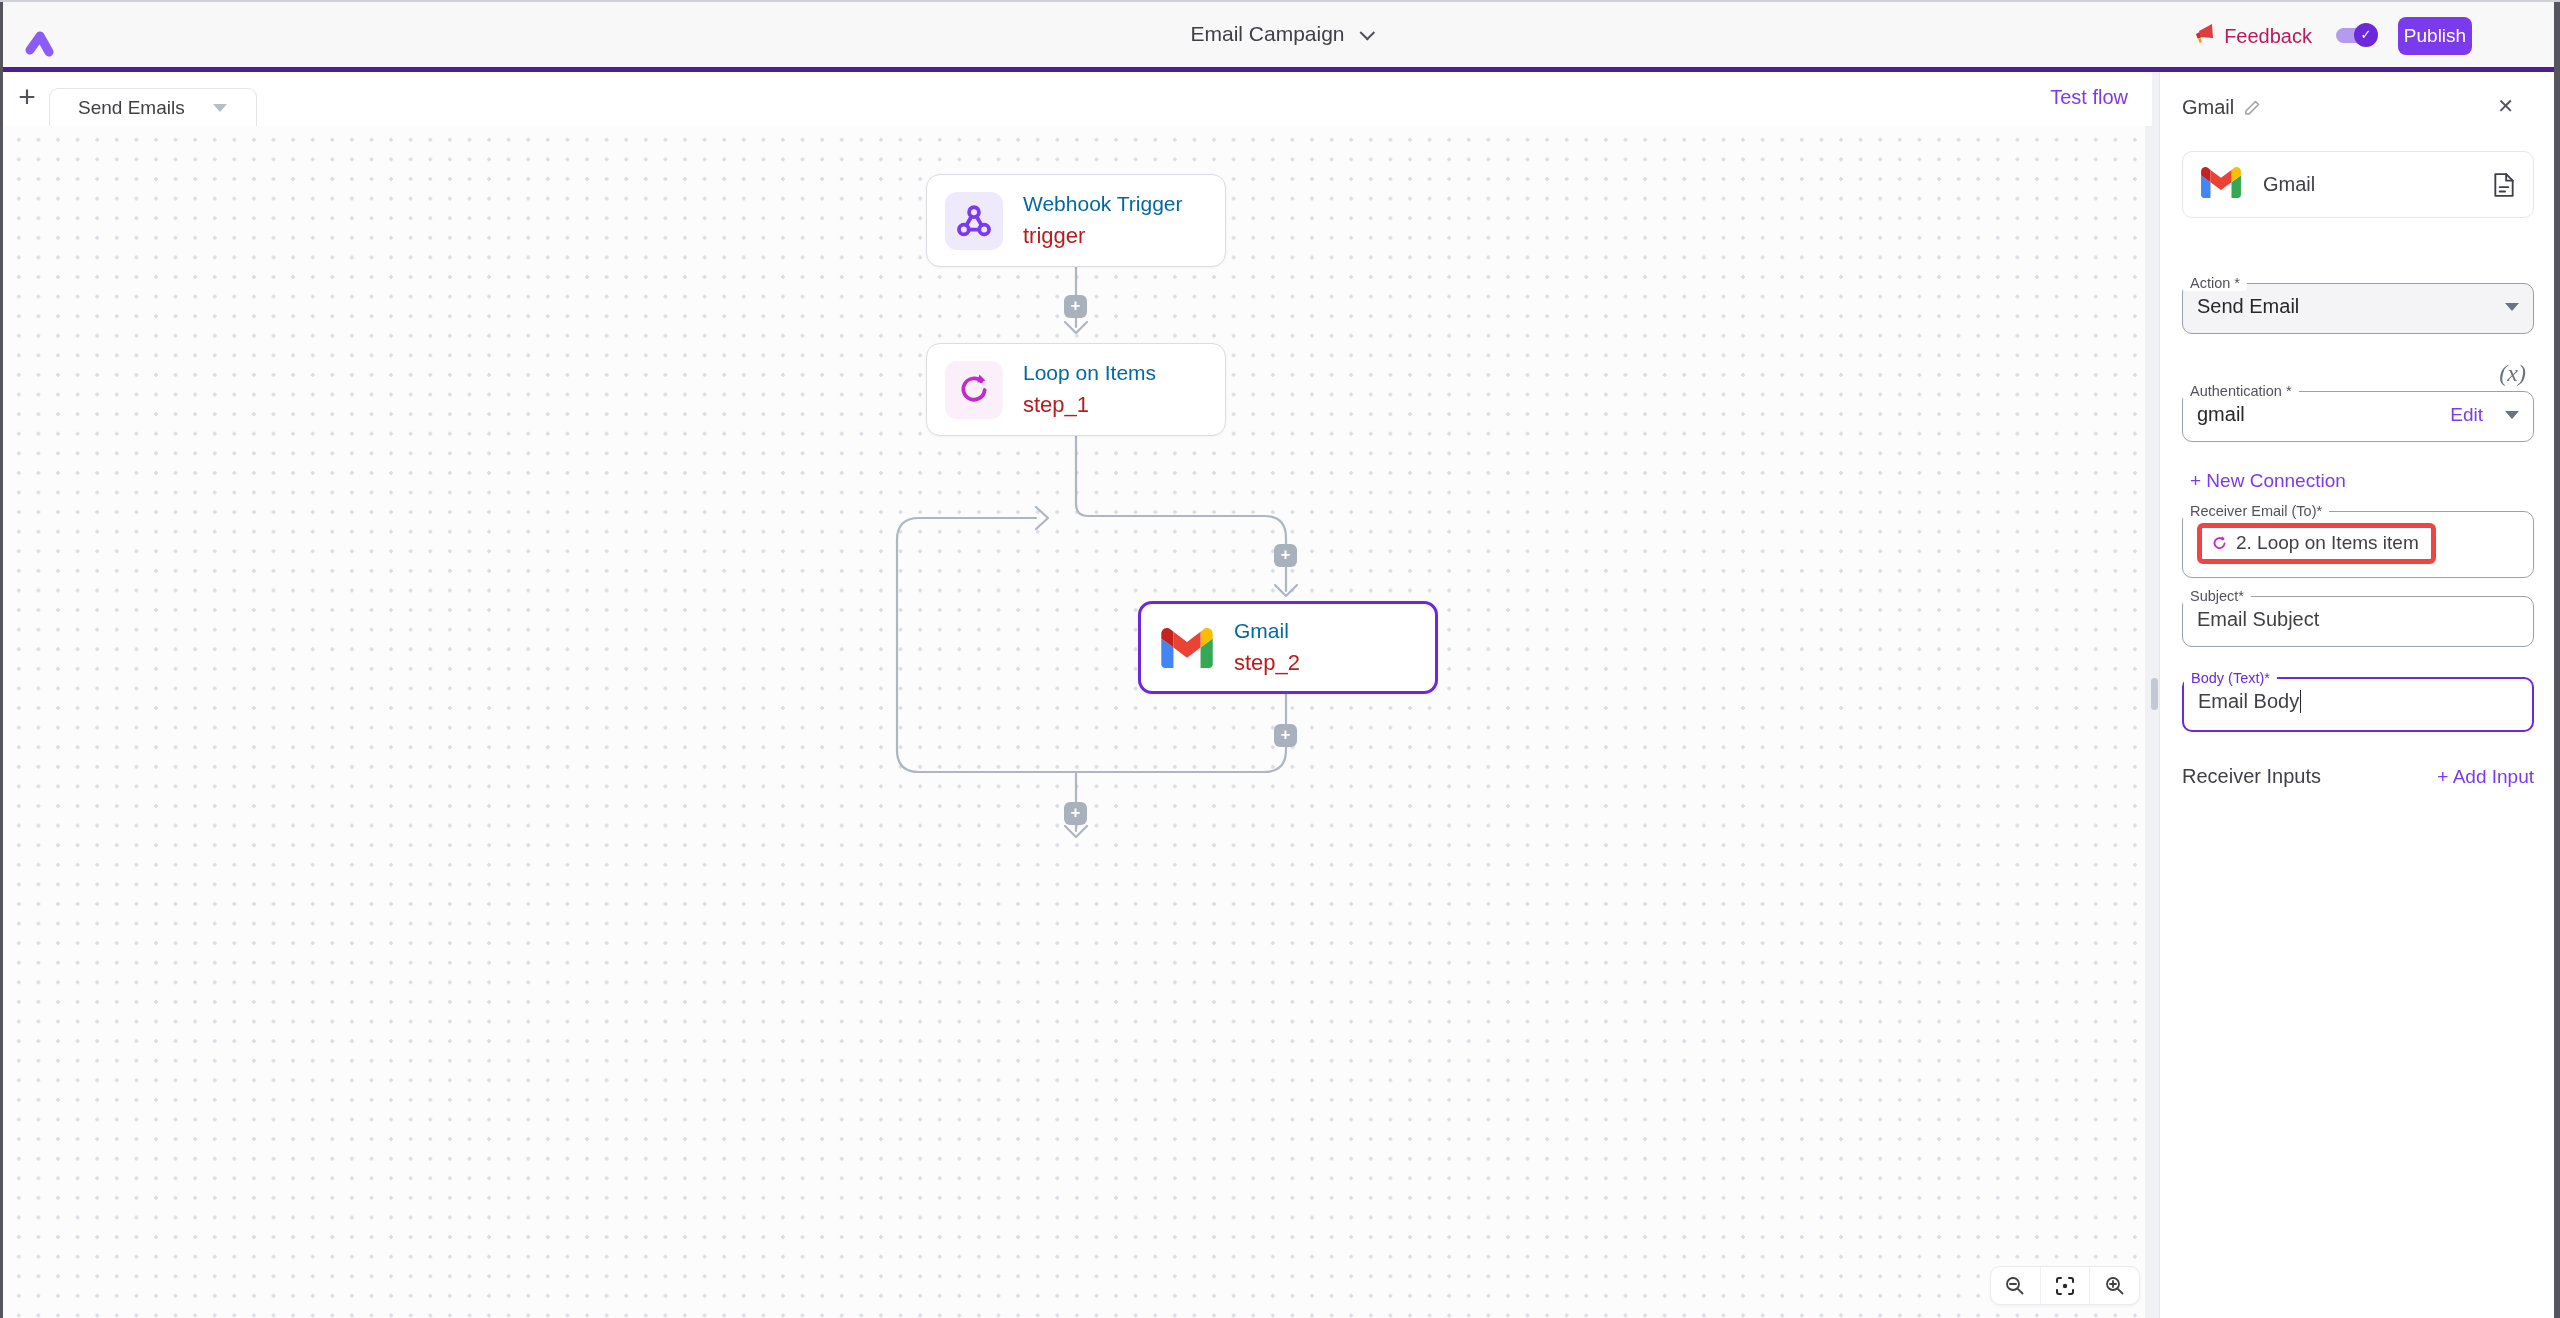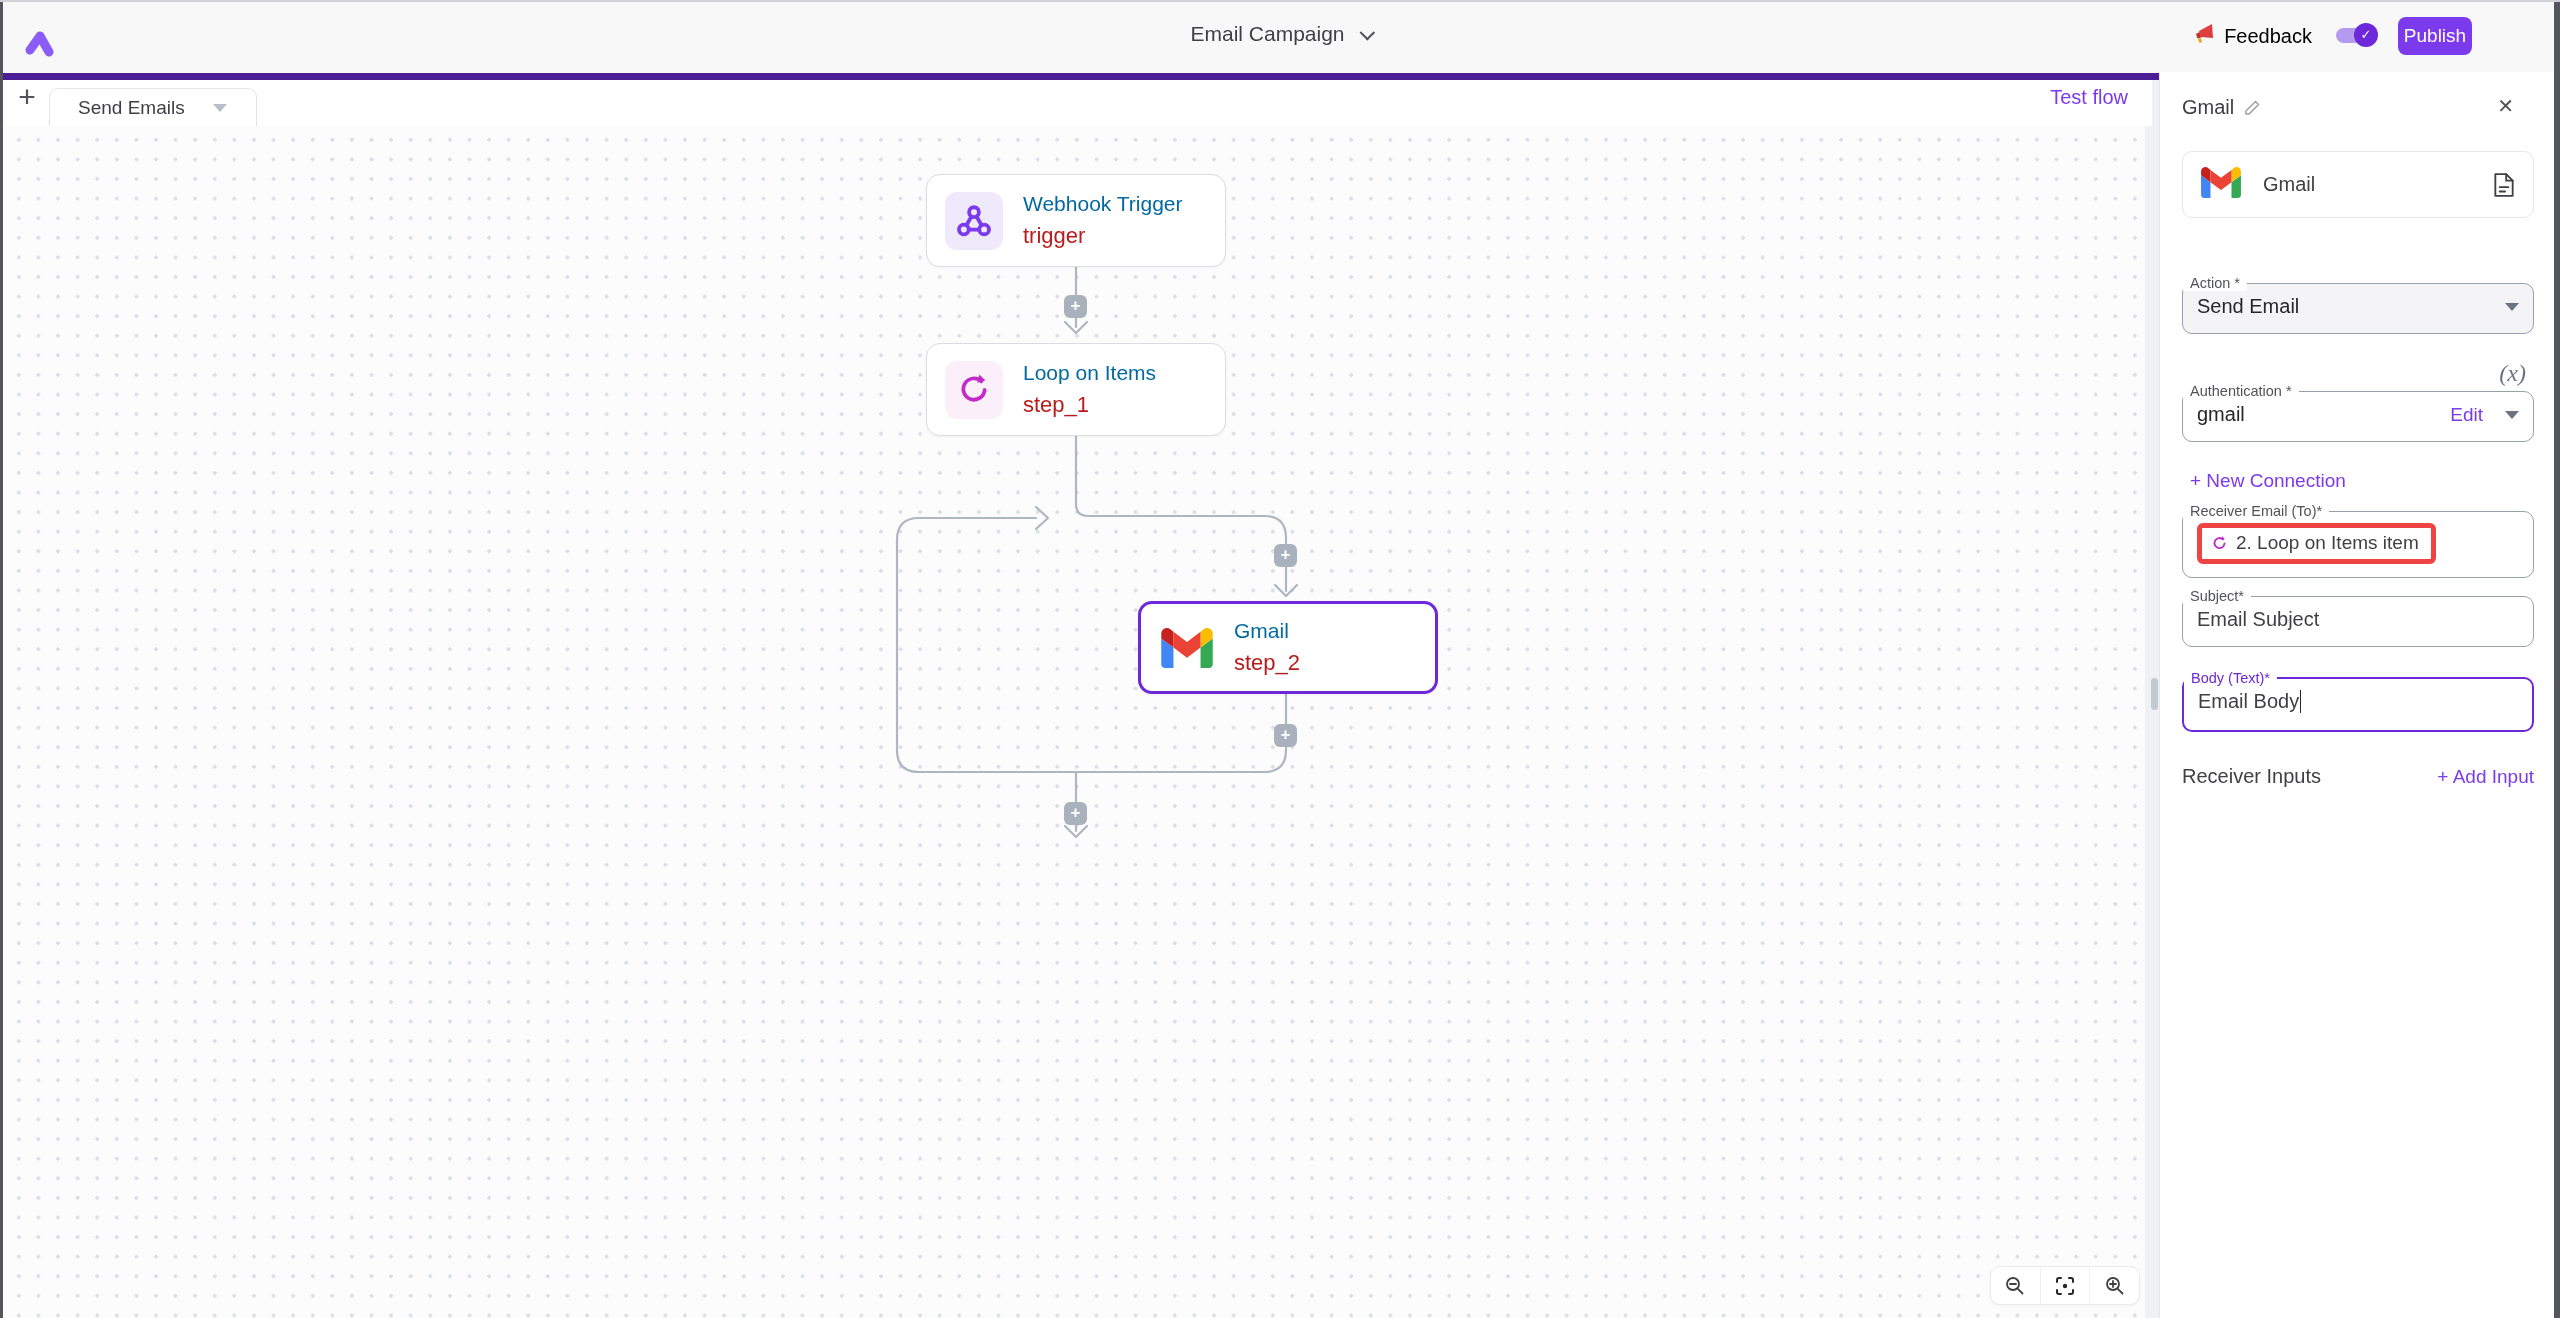--- a/index.html
+++ b/index.html
@@ -3,28 +3,28 @@
 <meta charset="utf-8">
 <style>
   * { margin:0; padding:0; box-sizing:border-box; }
   html,body { width:2560px; height:1318px; overflow:hidden;
     font-family:"Liberation Sans", sans-serif; background:#fcfcfd; color:#3f3f46; }
 
   
   .edge { position:absolute; background:#55555e; z-index:90; }
 
   
-  .topbar { position:absolute; left:0; top:0; width:2560px; height:80px;
-    background:#f8f8f9; border-bottom:7px solid #4c1d95; z-index:20; }
+  .topbar { position:absolute; left:0; top:0; width:2560px; height:72px;
+    background:#f8f8f9; border-bottom:5px solid #4c1d95; z-index:20; }
   .logo { position:absolute; left:18px; top:14px; }
   .app-title { position:absolute; left:0; right:0; top:22px; text-align:center;
     font-size:21px; color:#3f3f46; }
   .app-title .chev { display:inline-block; width:11px; height:11px; border-right:2px solid #52525b;
     border-bottom:2px solid #52525b; transform:rotate(45deg) translateY(-4px); margin-left:14px; }
-  .feedback { position:absolute; right:248px; top:22px; font-size:20px; color:#000000;
+  .feedback { position:absolute; right:248px; top:22px; font-size:20px; color:#be185d;
     display:flex; align-items:center; gap:8px; cursor:pointer; }
   .toggle { position:absolute; right:186px; top:28px; width:38px; height:15px;
     background:#b49bf0; border-radius:8px; }
   .toggle .knob { position:absolute; right:-4px; top:-5px; width:24px; height:24px;
     border-radius:50%; background:#6d28d9; color:#fff; font-size:13px; line-height:24px;
     text-align:center; }
   .publish { position:absolute; right:88px; top:17px; width:74px; height:38px;
     background:#7c3aed; color:#fff; border:none; border-radius:8px; font-size:19px;
     font-family:inherit; cursor:pointer; }
 

